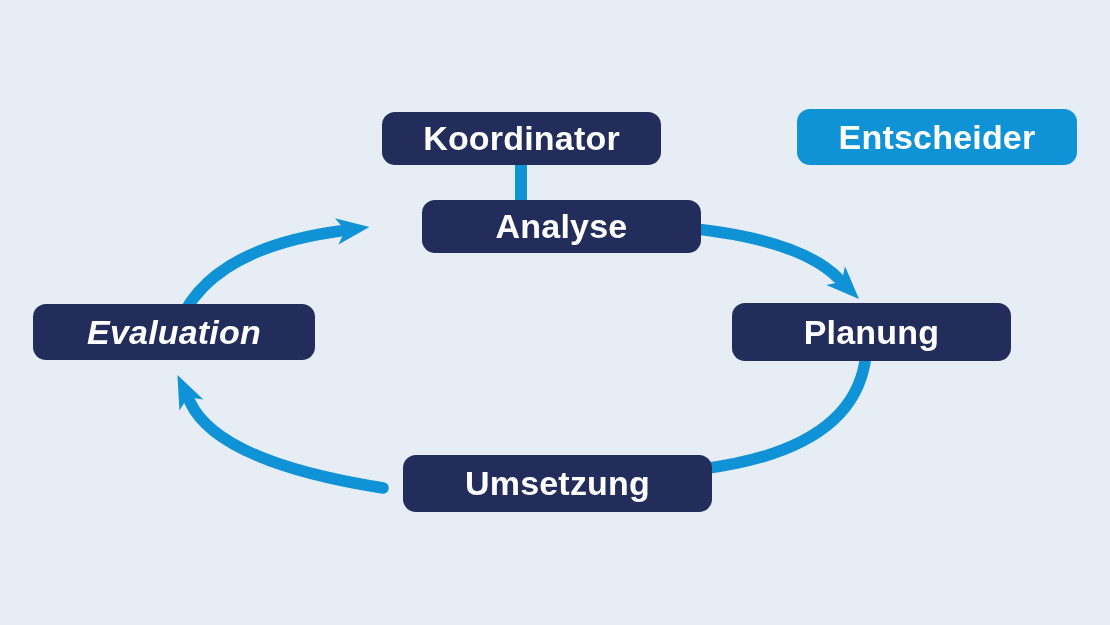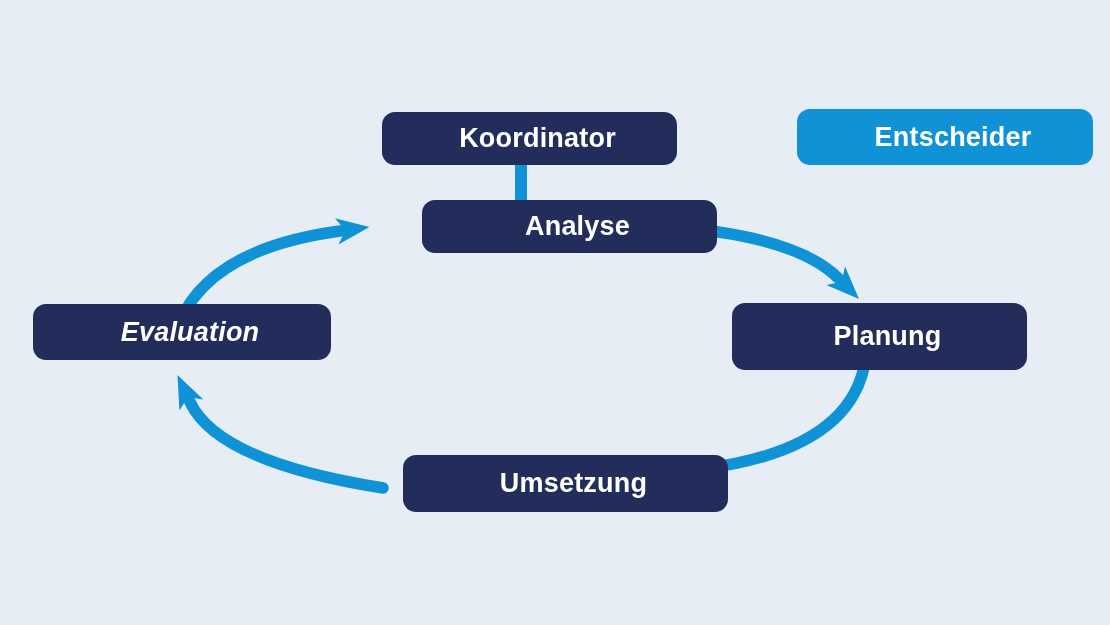--- a/index.html
+++ b/index.html
@@ -40,32 +40,31 @@
   }
   .arrow-fill { fill: var(--arrow-blue); }
   .node {
     position: absolute;
     z-index: 2;
     display: flex;
     align-items: center;
     justify-content: center;
     border-radius: 13px;
     color: var(--node-text);
-    font-size: 27px;
+    font-size: 34px;
     font-weight: bold;
     letter-spacing: 0.2px;
-    padding-left: 16px;
   }
   .node.navy { background: var(--node-navy); }
   .node.blue { background: var(--node-blue); }
   .node-koordinator { left: 382px; top: 112px; width: 279px; height: 53px; }
   .node-analyse     { left: 382px; top: 200px; width: 279px; height: 53px; margin-left: 40px; }
   .node-entscheider { left: 797px; top: 109px; width: 280px; height: 56px; }
   .node-evaluation  { left: 33px;  top: 304px; width: 282px; height: 56px; font-style: italic; }
-  .node-planung     { left: 732px; top: 303px; width: 279px; height: 67px; }
+  .node-planung     { left: 732px; top: 303px; width: 279px; height: 58px; }
   .node-umsetzung   { left: 383px; top: 455px; width: 309px; height: 57px; margin-left: 20px; }
   .diagram-title {
     position: absolute;
     z-index: 2;
     left: 361px; top: 318px;
     width: 320px;
     text-align: center;
     font-size: 31px;
     font-weight: bold;
     color: var(--title-blue);

